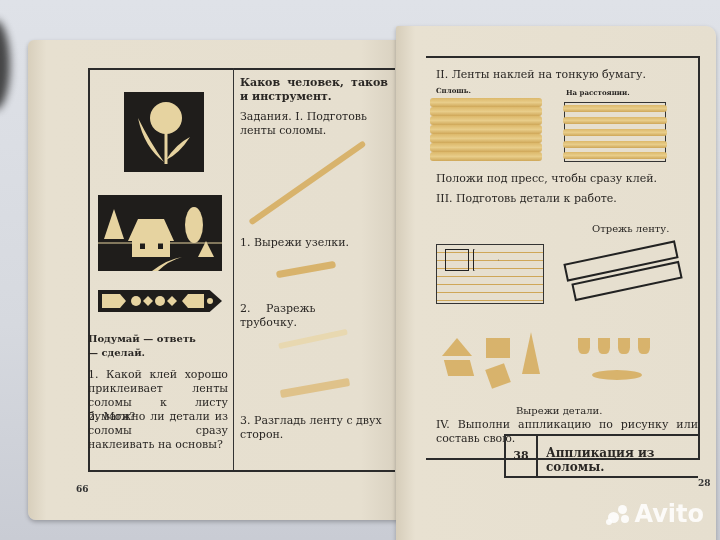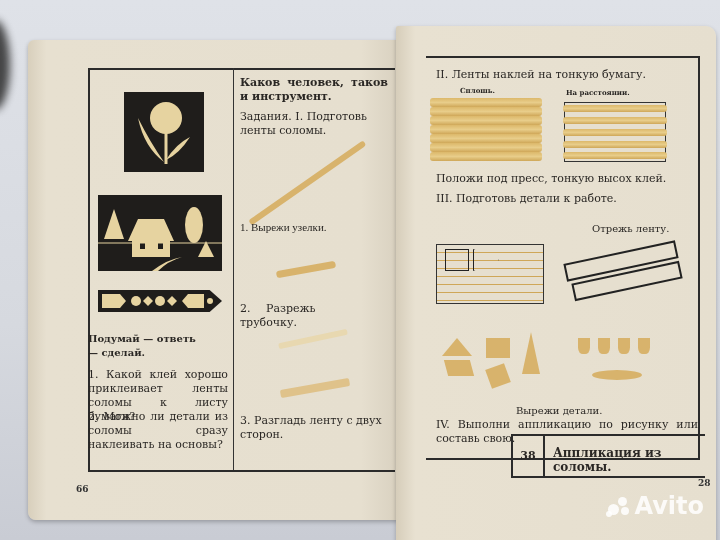--- a/index.html
+++ b/index.html
@@ -29,23 +29,23 @@
     .frame { position:absolute; border:2px solid #2b2b2b; }
     .frame-left { left:60px; top:28px; width:305px; height:400px; border-right:none; }
     .frame-right { left:30px; top:30px; width:272px; height:400px; border-left:none; }
     .divider-v { position:absolute; left:205px; top:28px; width:1px; height:402px; background:#333; }
     .txt { position:absolute; color:#2a2724; font-size:11px; line-height:14px; }
     .b { font-weight:bold; }
     .small { font-size:7px; font-weight:bold; }
     .pic { position:absolute; background:#1f1d1b; }
     .stripe { position:absolute; height:9px; border-radius:3px;
       background: linear-gradient(180deg,#dcb86a,#e8cd8a 50%,#cfa758); }
-    .box38 { position:absolute; border:2px solid #2b2b2b;margin-left:7px; }
+    .box38 { position:absolute; border:2px solid #2b2b2b; }
     .page-num { position:absolute; font-size:9px; font-weight:bold; color:#333; }
-    .watermark { position:absolute; right:16px; bottom:20px; color:rgba(255,255,255,.85);
+    .watermark { position:absolute; right:16px; bottom:12px; color:rgba(255,255,255,.85);
       font-family:"DejaVu Sans", sans-serif; font-size:24px; font-weight:bold; }
     .wm-dots { display:inline-block; position:relative; width:26px; height:20px; vertical-align:middle; margin-right:2px; }
     .wm-dots span { position:absolute; background:rgba(255,255,255,.85); border-radius:50%; }
   </style>
 </head>
 <body>
 
 <div class="shadow-left"></div>
 
 <div class="page page-left">
@@ -89,55 +89,55 @@
 
   <div class="txt b" style="left:60px;top:292px;width:110px;font-size:10px;">Подумай — ответь — сделай.</div>
   <div class="txt" style="left:60px;top:328px;width:140px;text-align:justify;">1. Какой клей хорошо приклеивает ленты соломы к листу бумаги?</div>
   <div class="txt" style="left:60px;top:370px;width:140px;text-align:justify;">2. Можно ли детали из соломы сразу наклеивать на основы?</div>
 
   <div class="txt" style="left:212px;top:70px;width:148px;">Задания. I. Подготовь ленты соломы.</div>
   <div class="txt b" style="left:212px;top:36px;width:148px;text-align:justify;">Каков человек, таков и инструмент.</div>
 
   <div style="position:absolute;left:222px;top:106px;width:140px;height:6px;background:#d8b36c;border-radius:3px;transform:rotate(-35deg);transform-origin:left center;top:180px;"></div>
 
-  <div class="txt" style="left:212px;top:180px;width:148px;font-family:Liberation Serif, serif;">1. Вырежи узелки.</div>
+  <div class="txt" style="left:212px;top:196px;width:148px;">1. Вырежи узелки.</div>
   <div style="position:absolute;left:248px;top:226px;width:60px;height:7px;background:#d8b36c;border-radius:3px;transform:rotate(-10deg);"></div>
   <div class="txt" style="left:212px;top:262px;width:148px;word-spacing:12px;">2. Разрежь трубочку.</div>
   <div style="position:absolute;left:250px;top:296px;width:70px;height:6px;background:#e8d8b0;border-radius:2px;transform:rotate(-12deg);"></div>
   <div style="position:absolute;left:252px;top:344px;width:70px;height:8px;background:#dfc28a;border-radius:2px;transform:rotate(-10deg);"></div>
   <div class="txt" style="left:212px;top:374px;width:152px;">3. Разгладь ленту с двух сторон.</div>
 
   <div class="page-num" style="left:48px;top:444px;">66</div>
 </div>
 
 <div class="page page-right">
   <div class="frame frame-right"></div>
 
   <div class="txt" style="left:40px;top:42px;width:260px;">II. Ленты наклей на тонкую бумагу.</div>
-  <div class="txt small" style="left:40px;top:58px;margin-left:24px;">Сплошь.</div>
+  <div class="txt small" style="left:40px;top:58px;">Сплошь.</div>
   <div class="txt small" style="left:170px;top:60px;">На расстоянии.</div>
 
   <div style="position:absolute;left:34px;top:72px;width:112px;height:64px;">
     <div class="stripe" style="left:0;top:0;width:112px;"></div>
     <div class="stripe" style="left:0;top:9px;width:112px;"></div>
     <div class="stripe" style="left:0;top:18px;width:112px;"></div>
     <div class="stripe" style="left:0;top:27px;width:112px;"></div>
     <div class="stripe" style="left:0;top:36px;width:112px;"></div>
     <div class="stripe" style="left:0;top:45px;width:112px;"></div>
     <div class="stripe" style="left:0;top:54px;width:112px;"></div>
   </div>
   <div style="position:absolute;left:168px;top:76px;width:100px;height:58px;border:1px solid #333;background:#e6dfcf;">
     <div class="stripe" style="left:-2px;top:2px;width:104px;height:7px;"></div>
     <div class="stripe" style="left:-2px;top:14px;width:104px;height:7px;"></div>
     <div class="stripe" style="left:-2px;top:26px;width:104px;height:7px;"></div>
     <div class="stripe" style="left:-2px;top:38px;width:104px;height:7px;"></div>
     <div class="stripe" style="left:-2px;top:49px;width:104px;height:7px;"></div>
   </div>
 
-  <div class="txt" style="left:40px;top:146px;width:260px;">Положи под пресс, тонкую высох клей.</div>
+  <div class="txt" style="left:40px;top:146px;width:260px;">Положи под пресс, чтобы сразу клей.</div>
   <div class="txt" style="left:40px;top:166px;width:260px;">III. Подготовь детали к работе.</div>
   <div class="txt" style="left:196px;top:196px;font-size:10px;">Отрежь ленту.</div>
 
   <div style="position:absolute;left:40px;top:218px;width:106px;height:58px;border:1px solid #333;background:repeating-linear-gradient(180deg,#e6dfcf 0 7px,#cfa758 7px 8px);">
     <div style="position:absolute;left:8px;top:4px;width:22px;height:20px;border:1px solid #222;"></div>
     <div style="position:absolute;left:36px;top:4px;width:24px;height:20px;border:1px solid #222;clip-path:polygon(0 0,100% 50%,0 100%);"></div>
   </div>
   <div style="position:absolute;left:168px;top:226px;width:110px;height:14px;border:2px solid #222;background:#e6dfcf;transform:rotate(-12deg);"></div>
   <div style="position:absolute;left:176px;top:246px;width:106px;height:14px;border:2px solid #222;background:#e6dfcf;transform:rotate(-12deg);"></div>
 

